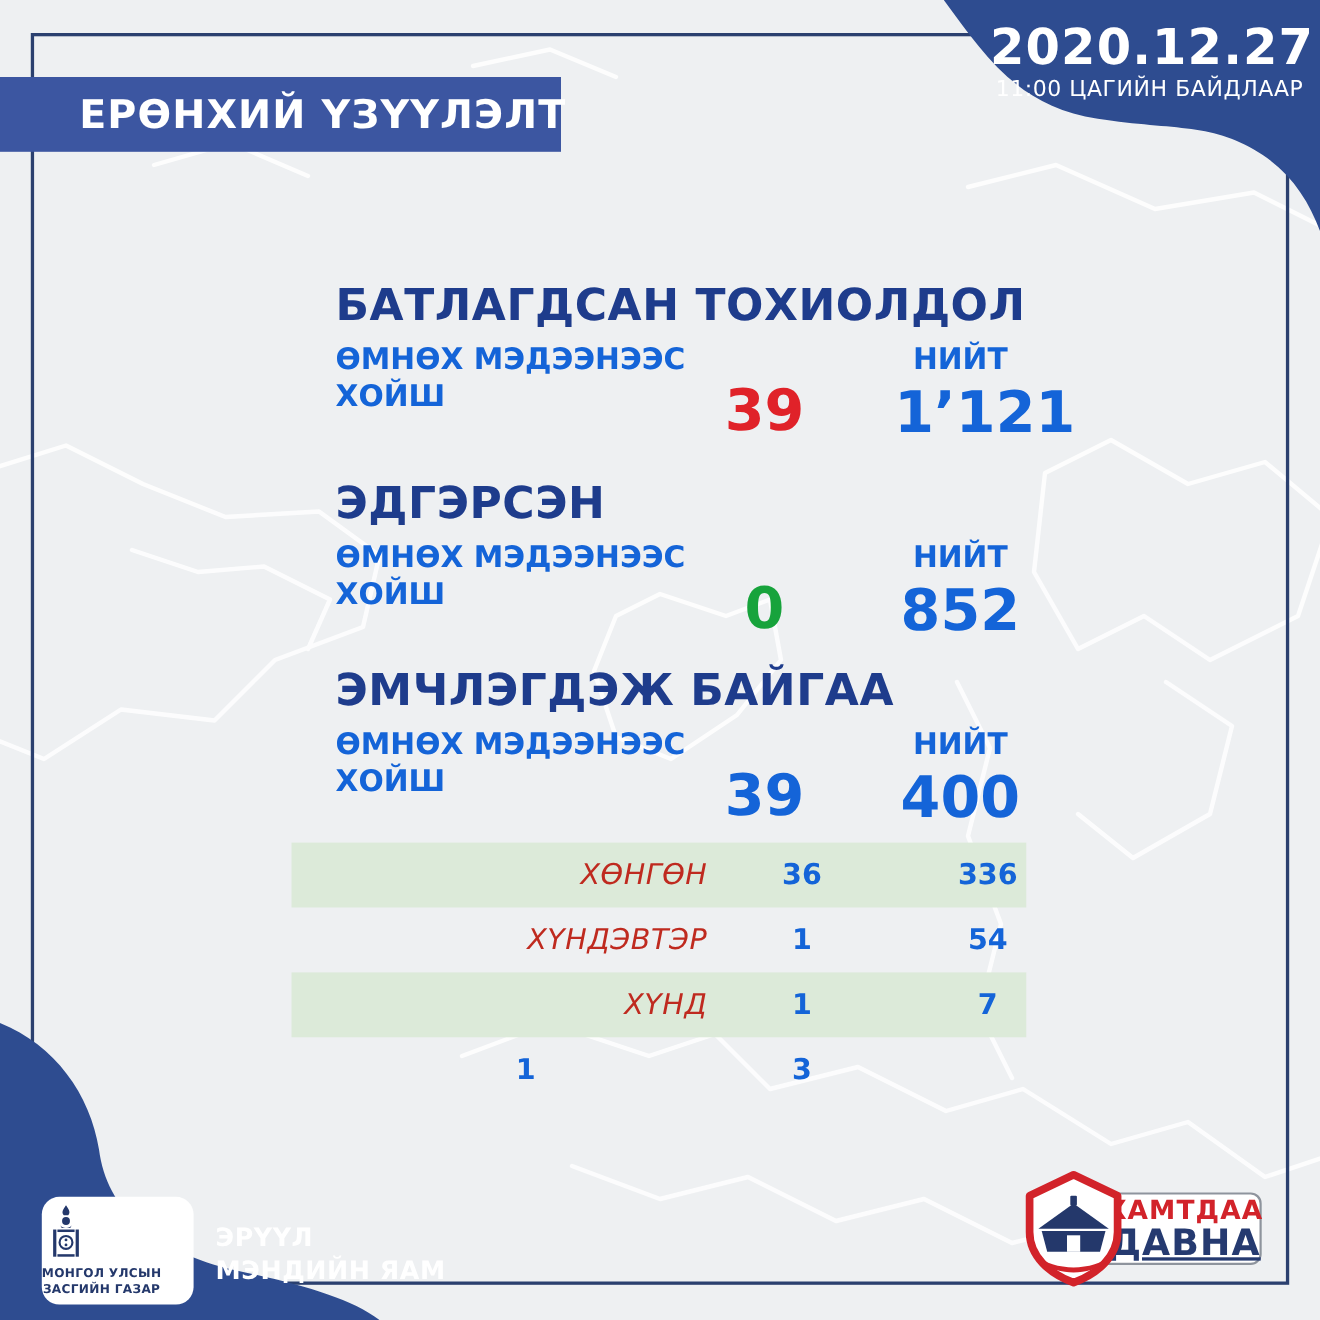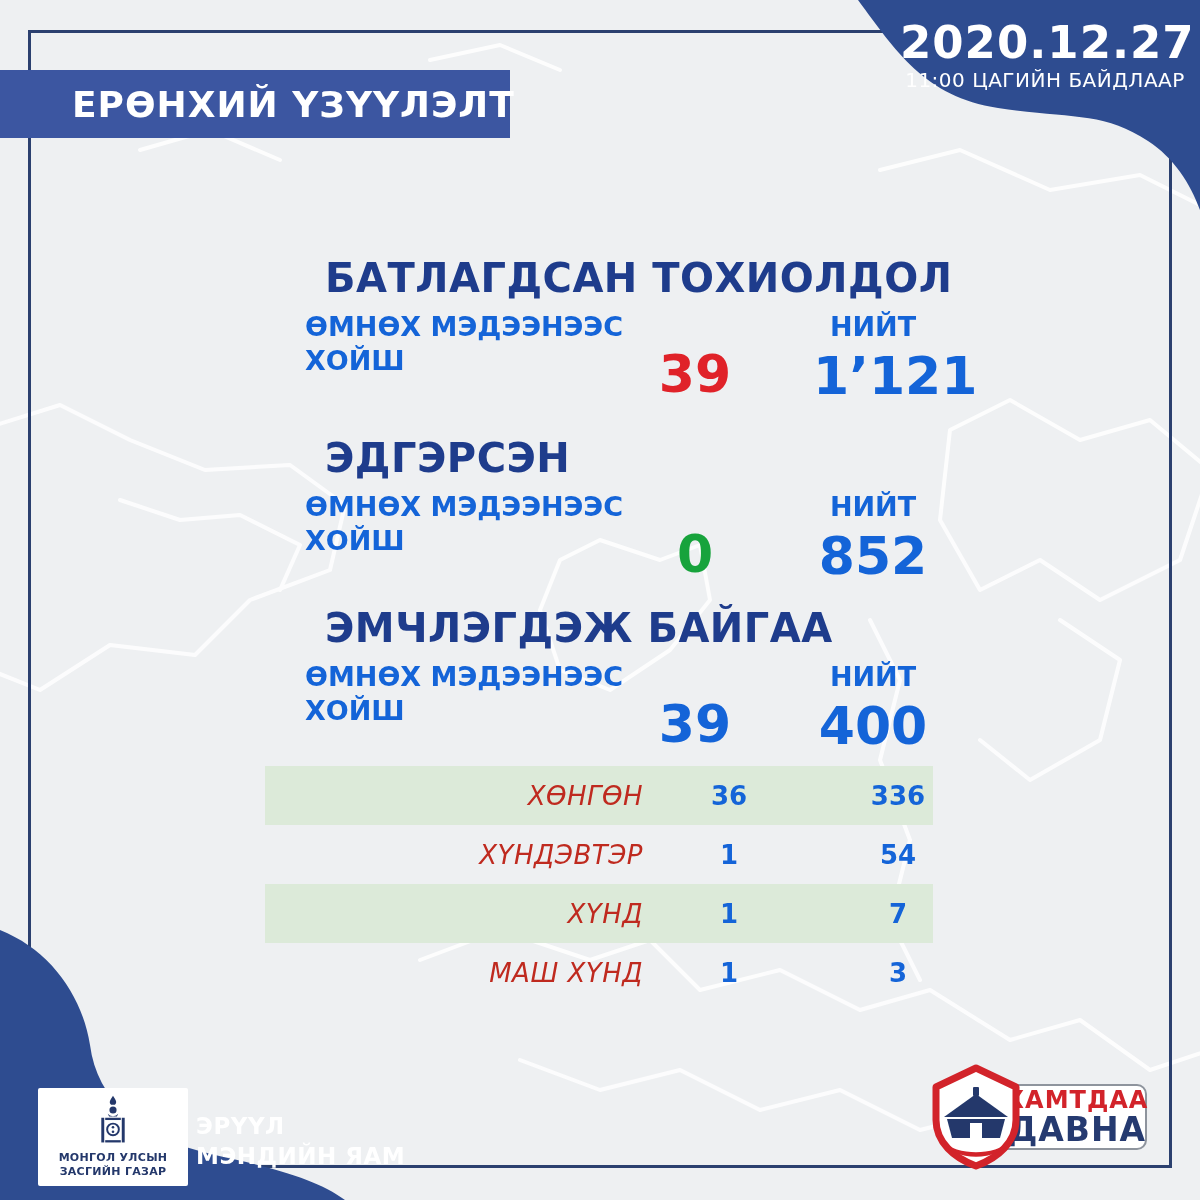--- a/index.html
+++ b/index.html
@@ -26,50 +26,50 @@
   
   .corner-tr{right:0;top:0;width:350px;height:215px;z-index:2;}
   .corner-bl{left:0;bottom:0;width:345px;height:270px;z-index:2;}
   
   .datebox{right:10px;top:18px;width:290px;text-align:center;color:#ffffff;z-index:4;}
   .date-main{font-size:45px;font-weight:bold;letter-spacing:1px;line-height:1.1;}
   .date-sub{font-size:20px;letter-spacing:.5px;white-space:nowrap;margin-top:0;}
   
   .section{left:305px;width:628px;z-index:3;}
   .sec1{top:256px;} .sec2{top:436px;} .sec3{top:606px;}
-  .sec-title{color:#1e3c8c;font-size:40px;font-weight:bold;letter-spacing:.5px;white-space:nowrap;line-height:1.1;margin-left:20px;}
+  .sec-title{color:#1e3c8c;font-size:40px;font-weight:bold;letter-spacing:.5px;white-space:nowrap;line-height:1.1;}
   .sec-row{display:grid;grid-template-columns:320px 140px 168px;margin-top:10px;}
   .since-label{color:#1464d8;font-size:27px;font-weight:bold;line-height:1.25;}
   .since-value{align-self:end;text-align:center;font-size:52px;font-weight:bold;line-height:1;padding-bottom:2px;}
   .v-red{color:#e02229;} .v-green{color:#17a33c;} .v-blue{color:#1464d8;}
   .total-block{text-align:center;margin-left:48px;}
   .total-label{color:#1464d8;font-size:27px;font-weight:bold;line-height:1.25;}
   .total-value{color:#1464d8;font-size:52px;font-weight:bold;line-height:1;margin-top:6px;}
   
   .sev-table{left:265px;top:766px;width:668px;z-index:3;}
   .sev-row{display:grid;grid-template-columns:330px 172px 166px;height:59px;align-items:center;padding-left:48px;}
   .sev-row.highlight{background:#dcead9;}
   .sev-label{color:#bf2a1f;font-size:26px;font-style:italic;text-align:right;letter-spacing:.5px;}
   .sev-num{color:#1464d8;font-size:26px;font-weight:bold;text-align:center;line-height:1;}
   
   .gov-box{
-    left:38px;top:1088px;width:150px;height:98px;background:#ffffff;border-radius:2px;z-index:4;
-    display:flex;flex-direction:column;align-items:center;justify-content:center;
+    left:38px;top:1088px;width:138px;height:98px;background:#ffffff;border-radius:16px;z-index:4;
+    display:flex;flex-direction:column;align-items:flex-start;justify-content:center;
   }
   .gov-text{color:#24386b;font-size:11px;font-weight:bold;text-align:center;line-height:1.3;letter-spacing:.3px;margin-top:4px;}
   .ministry{left:196px;top:1112px;z-index:4;color:#ffffff;font-size:23px;font-weight:bold;line-height:1.3;letter-spacing:.5px;}
   
   .campaign{left:925px;top:1062px;width:235px;height:110px;z-index:4;}
   .campaign-box{
     position:absolute;left:62px;top:22px;width:160px;height:66px;background:#ffffff;
     border:2px solid #8e949d;border-radius:10px;box-sizing:border-box;
     display:flex;flex-direction:column;align-items:center;justify-content:center;padding-left:20px;
   }
   .campaign-l1{color:#d2232a;font-size:24px;font-weight:bold;letter-spacing:1px;line-height:1;}
-  .campaign-l2{color:#253a70;font-size:33px;font-weight:bold;letter-spacing:1px;line-height:1;margin-top:1px;}
+  .campaign-l2{color:#253a70;font-size:33px;font-weight:bold;letter-spacing:1px;line-height:1;margin-top:1px;text-decoration:underline;}
   .shield{position:absolute;left:0;top:0;width:102px;height:110px;}
 </style>
 </head>
 <body>
 
 <svg id="bgmap" viewBox="0 0 1200 1200" aria-hidden="true">
   <g fill="none" stroke="#ffffff" stroke-width="4" stroke-linejoin="round" stroke-linecap="round" opacity="0.85">
     <path d="M-20,430 L60,405 L130,440 L205,470 L290,465 L345,505 L330,570 L250,600 L195,655 L110,645 L40,690 L-10,670"></path>
     <path d="M120,500 L180,520 L240,515 L300,545 L280,590"></path>
     <path d="M560,560 L600,540 L660,560 L700,545 L710,600 L670,650 L610,690 L560,670 L540,610 Z"></path>
@@ -153,21 +153,20 @@
     <div class="sev-label">ХҮНДЭВТЭР</div>
     <div class="sev-num">1</div>
     <div class="sev-num">54</div>
   </div>
   <div class="sev-row highlight">
     <div class="sev-label">ХҮНД</div>
     <div class="sev-num">1</div>
     <div class="sev-num">7</div>
   </div>
   <div class="sev-row">
-    <div class="sev-label">МАШ ХҮНД</div>
     <div class="sev-num">1</div>
     <div class="sev-num">3</div>
   </div>
 </div>
 
 <svg class="abs corner-bl" viewBox="0 0 345 270" preserveAspectRatio="none">
   <path d="M0,0 C50,20 82,65 90,115 C97,170 140,208 215,225 C275,238 318,250 345,270 L0,270 Z" fill="#2e4c90"></path>
 </svg>
 
 <div class="abs gov-box">

